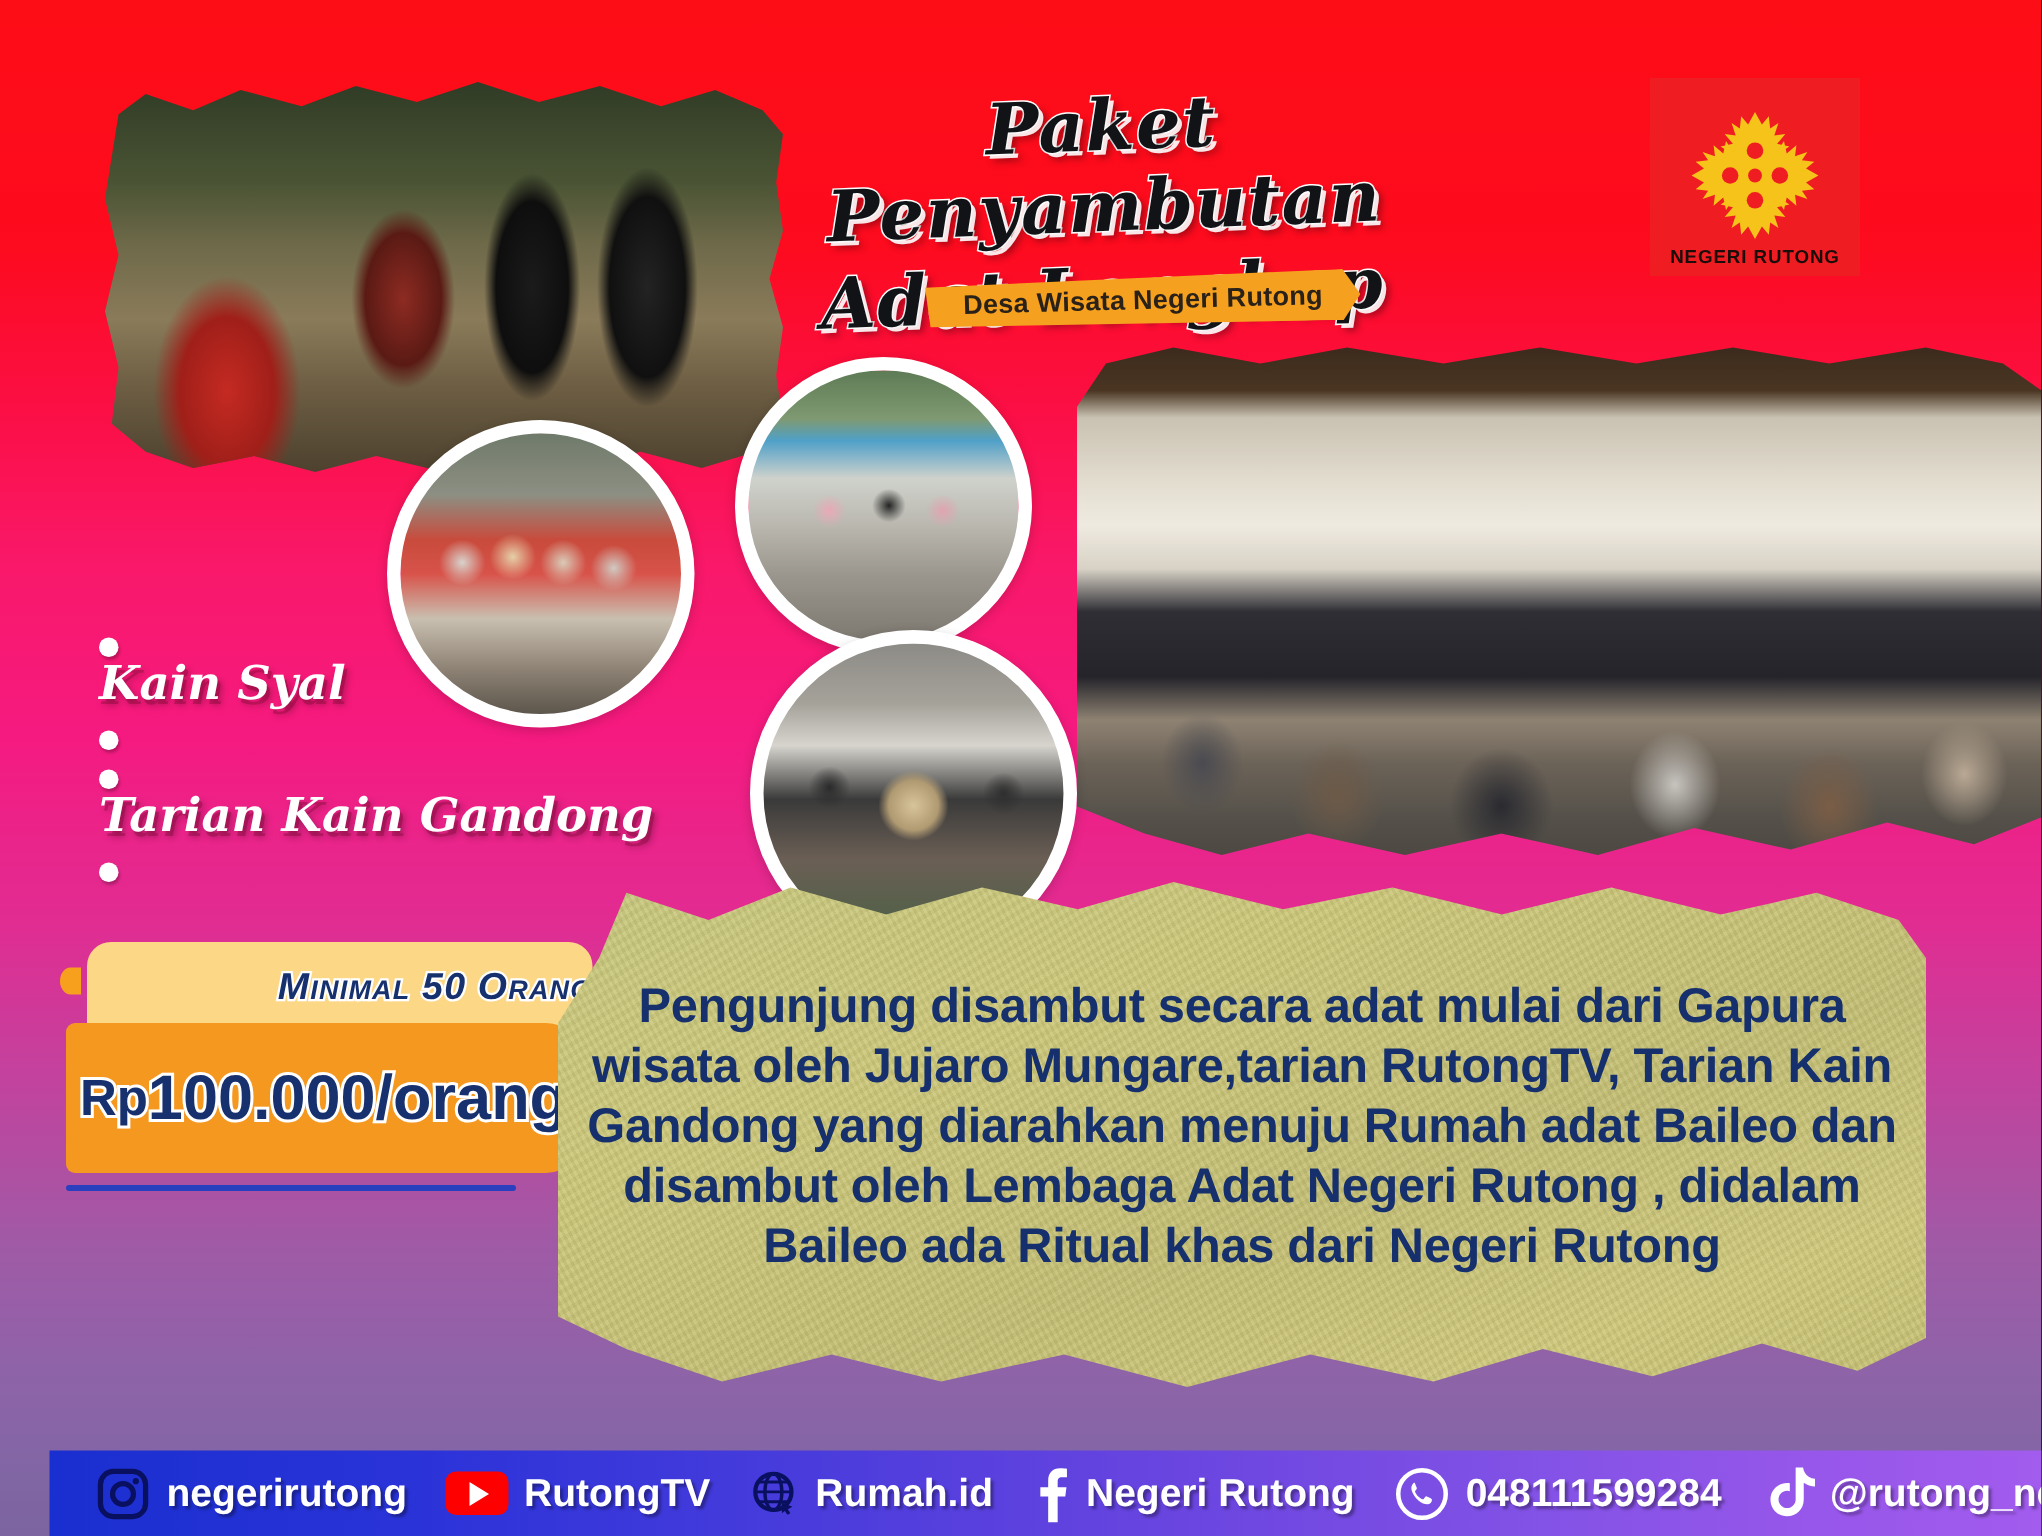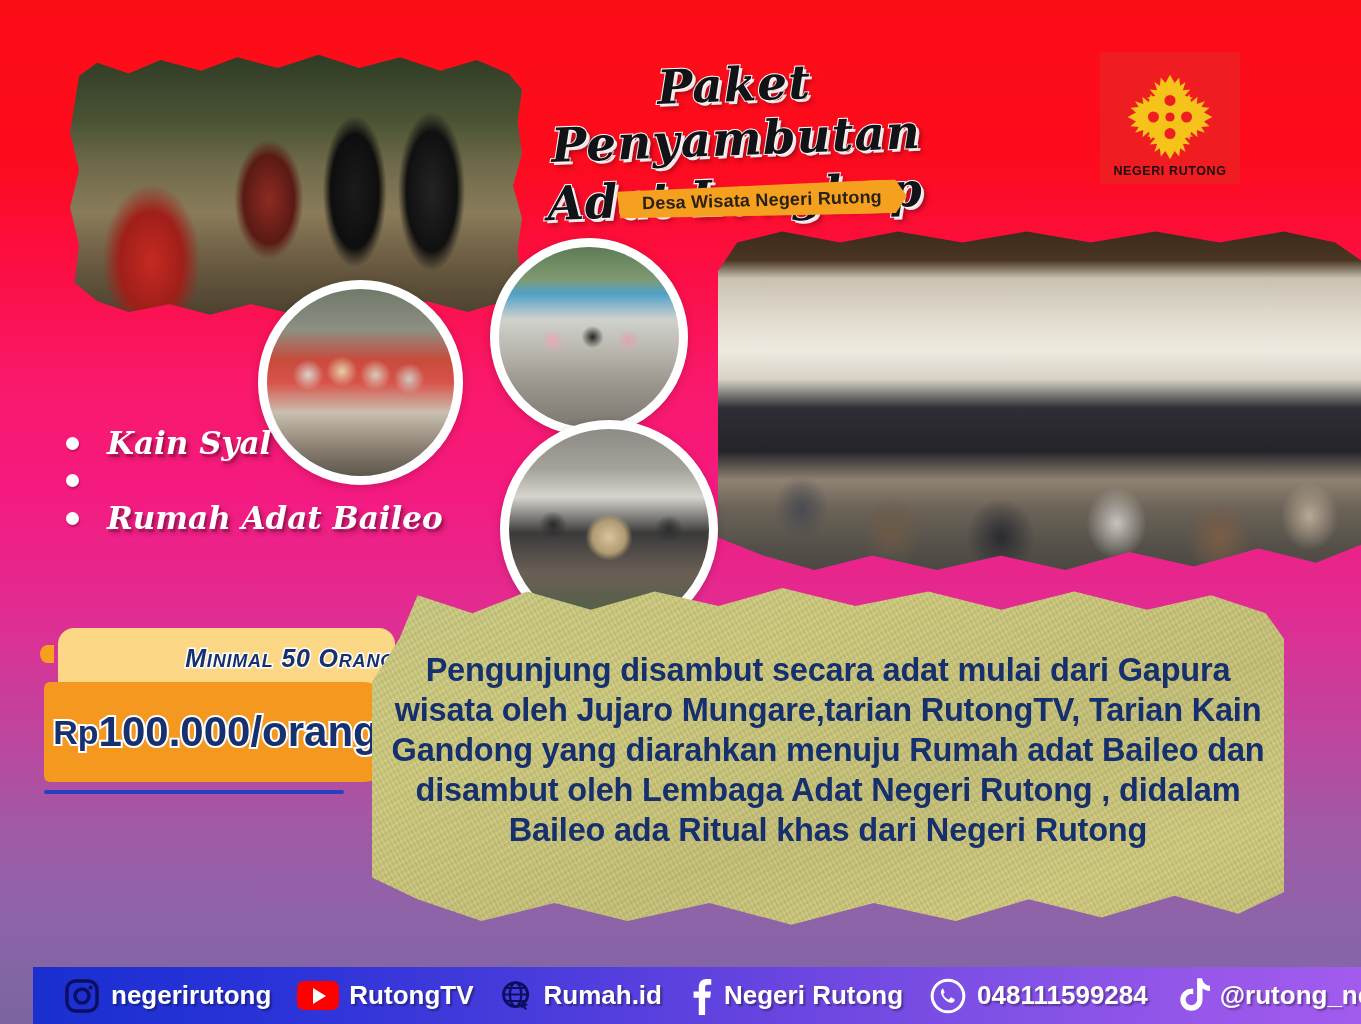--- a/index.html
+++ b/index.html
@@ -103,21 +103,21 @@
   .logo-box{
     position:absolute;left:1100px;top:52px;width:140px;height:132px;
     background:#ef1d22;display:flex;flex-direction:column;align-items:center;justify-content:flex-end;
     padding-bottom:6px;
   }
   .logo-mark{width:94px;height:92px;margin-bottom:1px;}
   .logo-text{font-size:12.5px;font-weight:bold;color:#1a0d0a;letter-spacing:.6px;}
 
   
   .bullets{position:absolute;left:66px;top:425px;width:470px;}
-  .bullet-row{display:flex;align-items:center;margin-bottom:13px;}
+  .bullet-row{display:flex;margin-bottom:13px;flex-direction:column;}
   .dot{width:13px;height:13px;border-radius:50%;background:#ffffff;flex:0 0 13px;margin-right:28px;
        box-shadow:1px 2px 2px rgba(0,0,0,.25);}
   .bullet-text{
     font-family:"DejaVu Serif", serif;
     font-style:italic;font-weight:bold;font-size:31px;color:#ffffff;
     text-shadow:2px 3px 0 rgba(120,10,45,.35), 3px 4px 5px rgba(0,0,0,.28);
     white-space:nowrap;
   }
 
   
@@ -229,21 +229,24 @@
   <div class="bullets">
     <div class="bullet-row">
       <span class="dot"></span>
       <span class="bullet-text">Kain Syal</span>
     </div>
     <div class="bullet-row">
       <span class="dot"></span>
     </div>
     <div class="bullet-row">
       <span class="dot"></span>
-      <span class="bullet-text">Rumah Adat Baileo</span>
+      <span class="bullet-text">Tarian Kain Gandong</span>
+    </div>
+    <div class="bullet-row">
+      <span class="dot"></span>
     </div>
   </div>
 
   <div class="orange-chip"></div>
   <div class="badge-min">
     <span>Minimal 50 Orang</span>
   </div>
   <div class="badge-price">
     <div class="p1">Rp</div>
     <div class="p2">100.000/orang</div>

